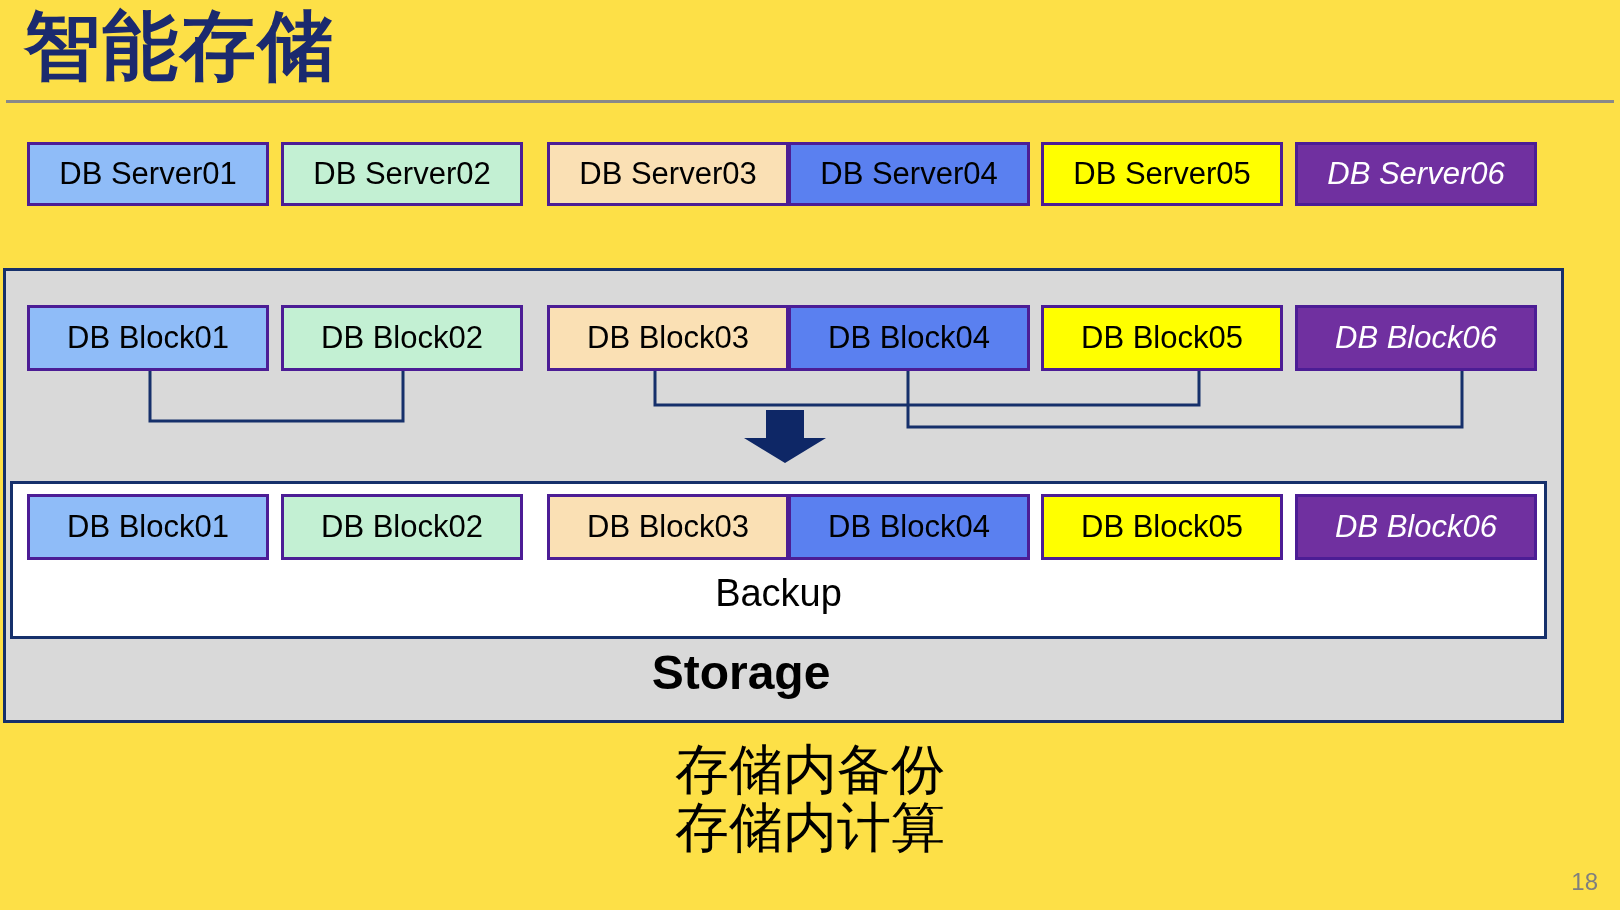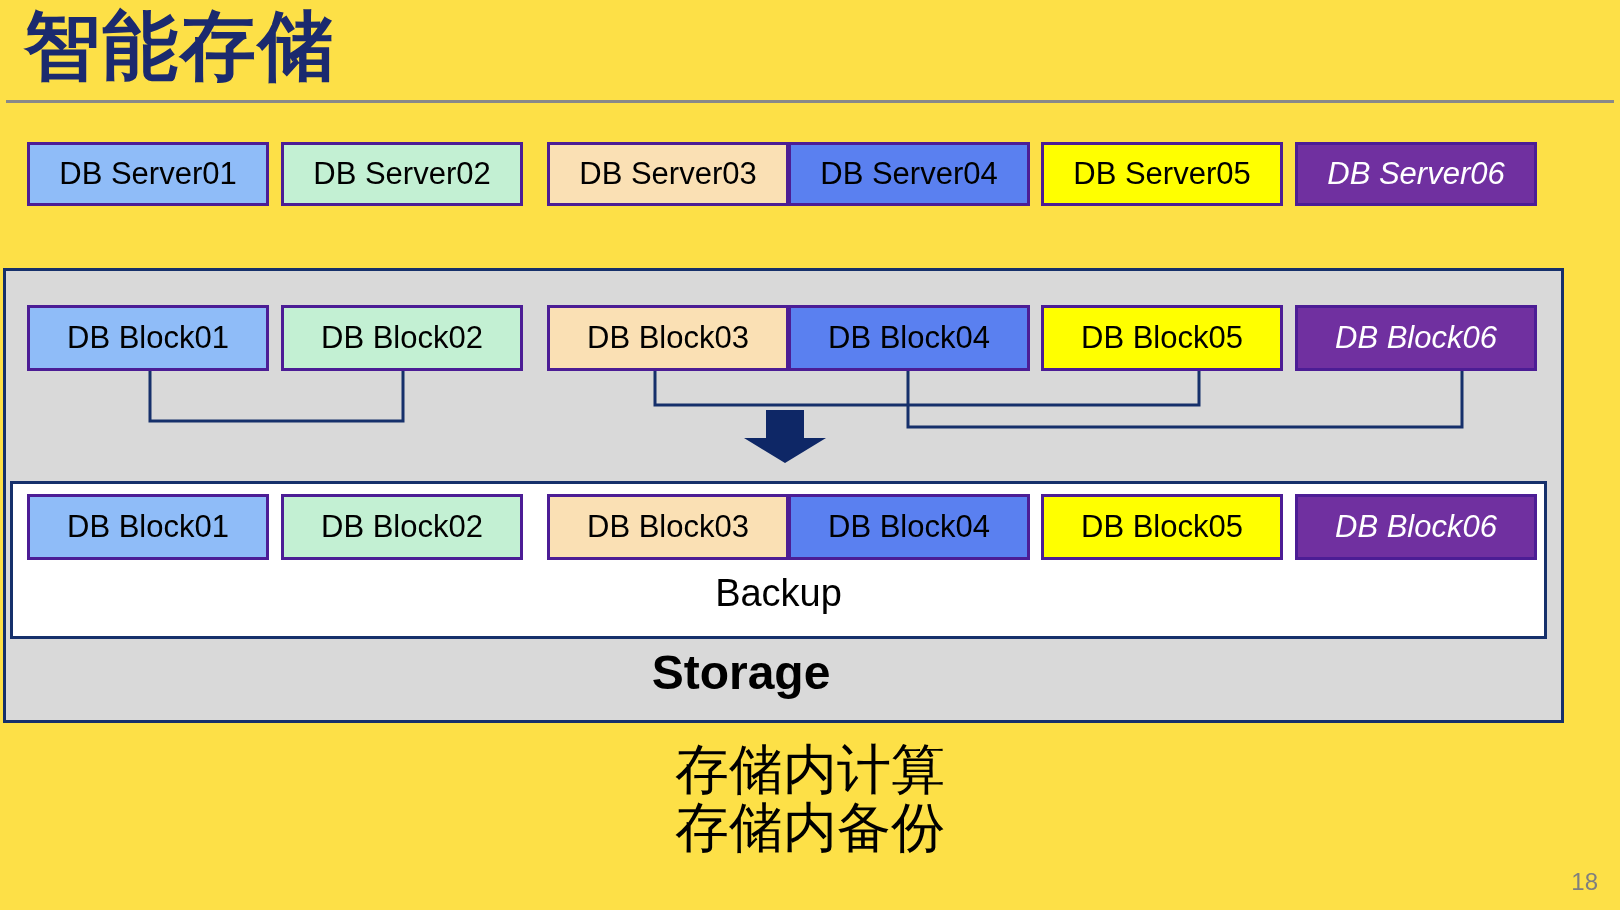--- a/index.html
+++ b/index.html
@@ -160,19 +160,19 @@
     <div class="box c2" style="background-color: rgb(250, 224, 180); color: rgb(0, 0, 0);">DB Block03</div>
     <div class="box c3" style="background-color: rgb(90, 128, 240); color: rgb(0, 0, 0);">DB Block04</div>
     <div class="box c4" style="background-color: rgb(255, 255, 0); color: rgb(0, 0, 0);">DB Block05</div>
     <div class="box c5" style="background-color: rgb(112, 48, 160); color: rgb(255, 255, 255);">DB Block06</div>
   </div>
 
   <div class="backup-label">Backup</div>
   <div class="storage-label">Storage</div>
 
   <div class="captions">
+    <div>存储内备份</div>
     <div>存储内计算</div>
-    <div>存储内备份</div>
   </div>
 
   <div class="page-number">18</div>
 
 </div>
 
 </body></html>

